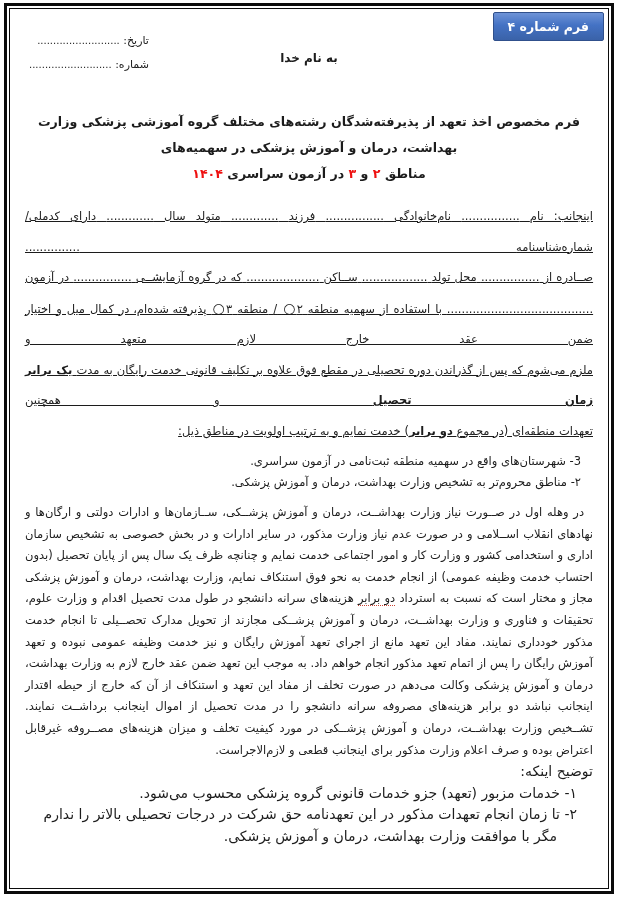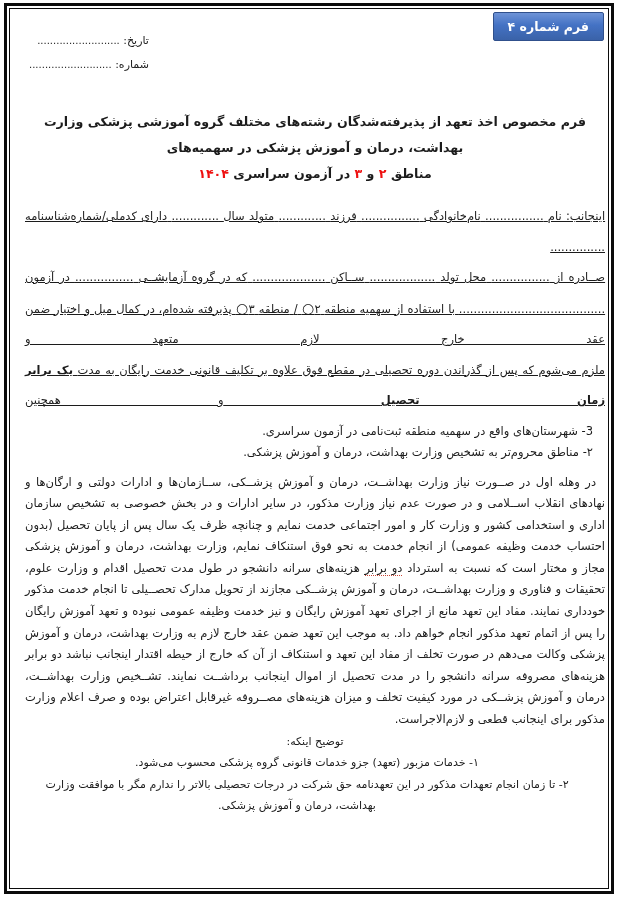--- a/index.html
+++ b/index.html
@@ -8,21 +8,21 @@
     --ink:#1c1c1c;
   }
   *{box-sizing:border-box;}
   html,body{margin:0;padding:0;}
   body{
     width:618px;height:897px;position:relative;background:#fff;
     font-family:"DejaVu Sans",sans-serif;color:var(--ink);overflow:hidden;
     direction:rtl;
   }
   .page-frame{position:absolute;top:3px;left:4px;right:4px;bottom:3px;border:3px solid #0b0b0b;}
-  .page-inner{position:absolute;inset:2px;border:1px solid #0b0b0b;padding:8px 3px 10px 15px;direction:rtl;}
+  .page-inner{position:absolute;inset:2px;border:1px solid #0b0b0b;padding:8px 15px 10px 15px;direction:rtl;}
   
   .badge{
     position:absolute;top:3px;right:4px;
     background:linear-gradient(180deg,#6e93d6 0%,var(--badge-blue) 45%,#3a62a8 100%);
     color:#fff;font-weight:bold;font-size:12.5px;padding:6px 14px 6px 14px;
     border-radius:2px;border:1px solid #30508c;letter-spacing:.2px;
   }
   
   .header-row{position:relative;height:64px;}
   .hdr-left{position:absolute;left:4px;top:12px;font-size:11px;line-height:24px;white-space:nowrap;}
@@ -38,38 +38,39 @@
   .dots{color:#222;}
   .bold-u{font-weight:bold;text-decoration:underline;}
   .red-dotted{color:var(--accent-red);font-weight:bold;border-bottom:2px dotted var(--accent-red);}
   .dotted-u{border-bottom:1.5px dotted #cc4433;}
   .circ{font-size:14px;}
   
   .plist{font-size:11.5px;line-height:21px;margin-top:5px;padding-right:12px;}
   
   .body-par{margin-top:9px;font-size:11.5px;line-height:21.6px;text-align:justify;text-indent:9px;}
   
-  .notes{font-size:11px;line-height:21.6px;text-align:center;}
+  .notes{font-size:14px;line-height:21.6px;}
   .note{padding-right:20px;text-indent:-20px;margin-right:16px;}
 </style>
 </head>
 <body>
 
 <div class="page-frame">
   <div class="page-inner">
 
     <div class="badge">
       <span>فرم شماره ۴</span>
     </div>
 
     <div class="header-row">
       <div class="hdr-left">
         <div><span>تاریخ:</span> <span class="dots">..........................</span></div>
         <div><span>شماره:</span> <span class="dots">..........................</span></div>
       </div>
+      <div class="bismillah">به نام خدا</div>
     </div>
 
     <div class="title">
       <div>فرم مخصوص اخذ تعهد از پذیرفته‌شدگان رشته‌های مختلف گروه آموزشی پزشکی وزارت بهداشت، درمان و آموزش پزشکی در سهمیه‌های</div>
       <div><span>مناطق</span>
         <span class="red">۲</span>
         <span>و</span>
         <span class="red">۳</span>
         <span>در آزمون سراسری</span>
         <span class="red">۱۴۰۴</span></div>
@@ -103,20 +104,22 @@
         <span>۲</span><span class="circ">○</span>
         <span>/</span>
         <span>منطقه</span>
         <span>۳</span><span class="circ">○</span>
         <span>پذیرفته شده‌ام، در کمال میل و اختیار ضمن عقد خارج لازم متعهد و</span></div>
 
       <div class="line"><span>ملزم می‌شوم که پس از گذراندن دوره تحصیلی در مقطع فوق علاوه بر تکلیف قانونی خدمت رایگان به مدت</span>
         <span class="bold-u">یک برابر زمان تحصیل</span>
         <span>و همچنین</span></div>
 
+      <div class="line short"><span>تعهدات منطقه‌ای (در مجموع</span>
+        <span class="bold-u">دو برابر</span><span>) خدمت نمایم و به ترتیب اولویت در مناطق ذیل:</span></div>
     </div>
 
     <div class="plist">
       <div>3- شهرستان‌های واقع در سهمیه منطقه ثبت‌نامی در آزمون سراسری.</div>
       <div>۲- مناطق محروم‌تر به تشخیص وزارت بهداشت، درمان و آموزش پزشکی.</div>
     </div>
 
     <div class="body-par"><span>در وهله اول در صــورت نیاز وزارت بهداشــت، درمان و آموزش پزشــکی، ســازمان‌ها و ادارات دولتی و ارگان‌ها و نهادهای انقلاب اســلامی و در صورت عدم نیاز وزارت مذکور، در سایر ادارات و در بخش خصوصی به تشخیص سازمان اداری و استخدامی کشور و وزارت کار و امور اجتماعی خدمت نمایم و چنانچه ظرف یک سال پس از پایان تحصیل (بدون احتساب خدمت وظیفه عمومی) از انجام خدمت به نحو فوق استنکاف نمایم، وزارت بهداشت، درمان و آموزش پزشکی مجاز و مختار است که نسبت به استرداد</span>
       <span class="dotted-u">دو برابر</span>
       <span>هزینه‌های سرانه دانشجو در طول مدت تحصیل اقدام و وزارت علوم، تحقیقات و فناوری و وزارت بهداشــت، درمان و آموزش پزشــکی مجازند از تحویل مدارک تحصــیلی تا انجام خدمت مذکور خودداری نمایند. مفاد این تعهد مانع از اجرای تعهد آموزش رایگان و نیز خدمت وظیفه عمومی نبوده و تعهد آموزش رایگان را پس از اتمام تعهد مذکور انجام خواهم داد. به موجب این تعهد ضمن عقد خارج لازم به وزارت بهداشت، درمان و آموزش پزشکی وکالت می‌دهم در صورت تخلف از مفاد این تعهد و استنکاف از آن که خارج از حیطه اقتدار اینجانب نباشد دو برابر هزینه‌های مصروفه سرانه دانشجو را در مدت تحصیل از اموال اینجانب برداشــت نمایند. تشــخیص وزارت بهداشــت، درمان و آموزش پزشــکی در مورد کیفیت تخلف و میزان هزینه‌های مصــروفه غیرقابل اعتراض بوده و صرف اعلام وزارت مذکور برای اینجانب قطعی و لازم‌الاجراست.</span></div>

